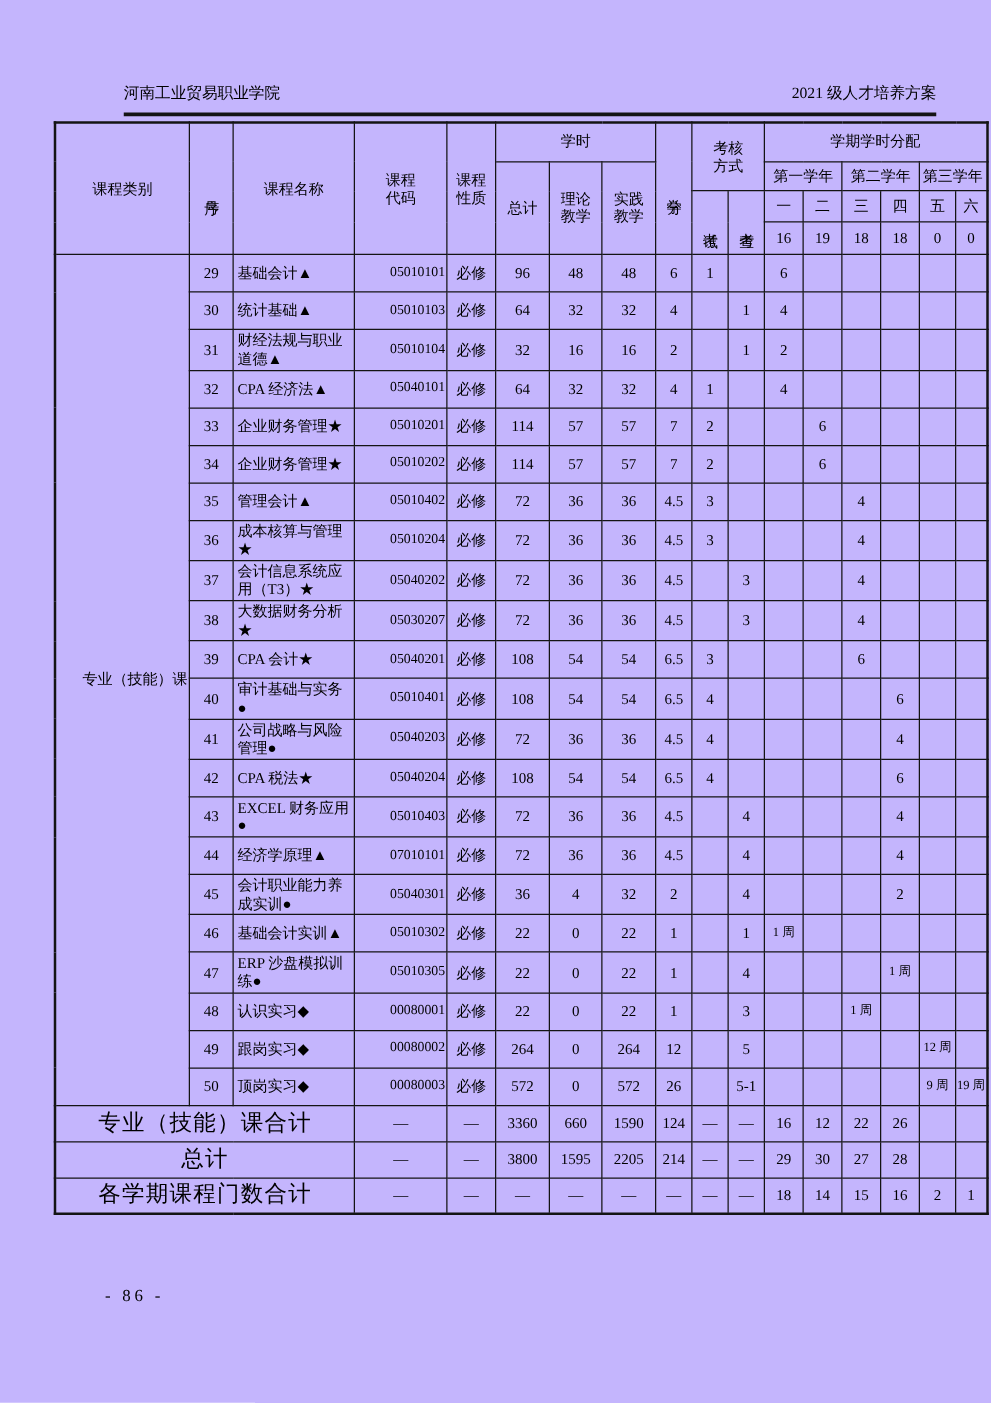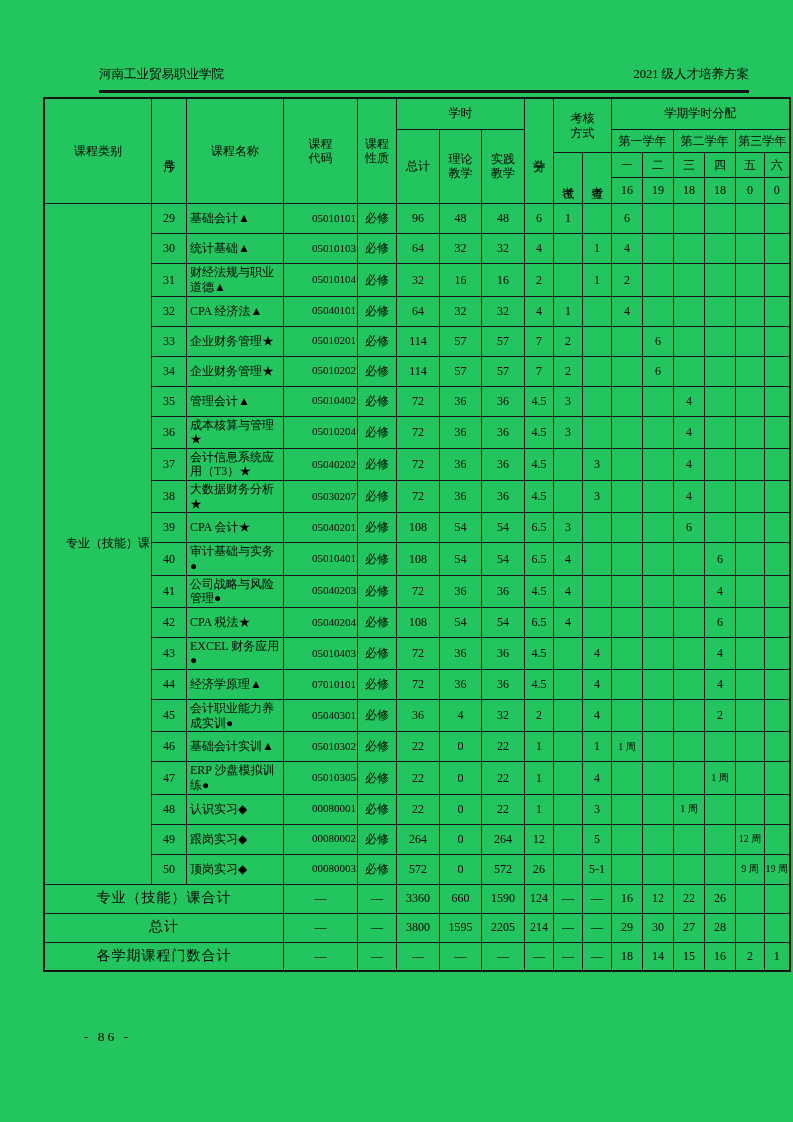--- a/index.html
+++ b/index.html
@@ -5,21 +5,21 @@
   * { box-sizing: border-box; }
   html, body { margin: 0; padding: 0; }
   body {
     width: 793px; height: 1122px;
     background: #ffffff;
     font-family: "Liberation Serif", "DejaVu Serif", serif;
     color: #000;
     position: relative;
     overflow: hidden;
   }
-  .page { position: absolute; inset: 0; background: #22c55e; }
+  .page { position: absolute; inset: 0; background: #c4b5fd; }
 
   .page-header {
     position: absolute; left: 99px; top: 66px; width: 650px;
     display: flex; justify-content: space-between; align-items: flex-end;
     font-size: 12.5px; padding-bottom: 7px;
     border-bottom: 3px solid #141414;
   }
 
   table.curriculum {
     position: absolute; left: 43px; top: 97px;
@@ -44,21 +44,21 @@
   th { font-size: 12.5px; }
   .v-text { writing-mode: vertical-rl; text-orientation: upright; margin: 0 auto; letter-spacing: 1px; }
   .w2 { width: 2.3em; margin: 12px auto; }
   .b { font-weight: bold; }
 
   .cat-cell { position: relative; }
   .cat-label { white-space: nowrap; text-align: center; padding-left: 20px; position: relative; z-index: 2; font-family: Liberation Mono, monospace; }
   td.name-cell { text-align: left; padding: 1px 3px; margin-left: 17px; }
   td.code-cell { font-size: 11px; letter-spacing: 0px; padding-left: 28px; }
   td.week { font-size: 10px; white-space: nowrap; padding: 0; margin-top: 17px; }
-  td.sum-label { font-size: 14px; letter-spacing: 1px; font-family: Liberation Mono, monospace; }
+  td.sum-label { font-size: 18px; letter-spacing: 1px; }
 
   .page-footer {
     position: absolute; left: 84px; top: 1029px;
     font-size: 13.5px; letter-spacing: 3px;
   }
 </style>
 </head>
 <body>
 
 <div class="page">

